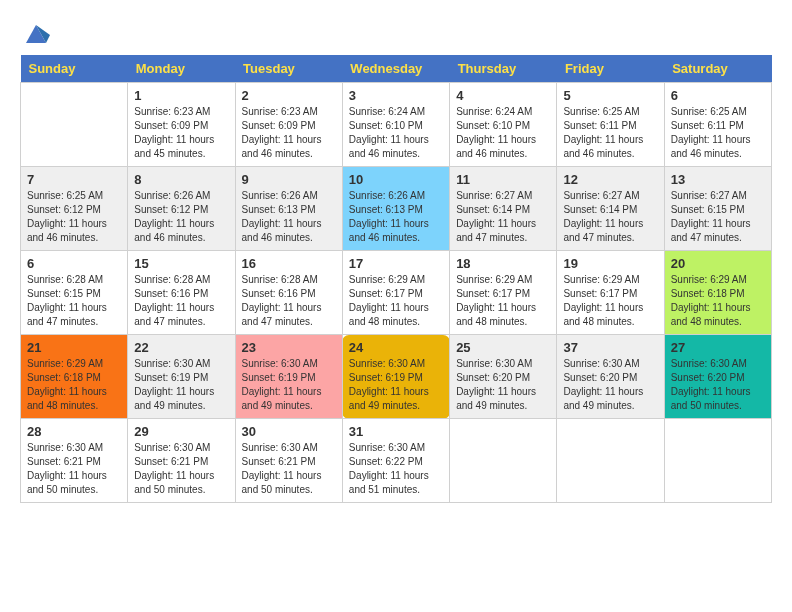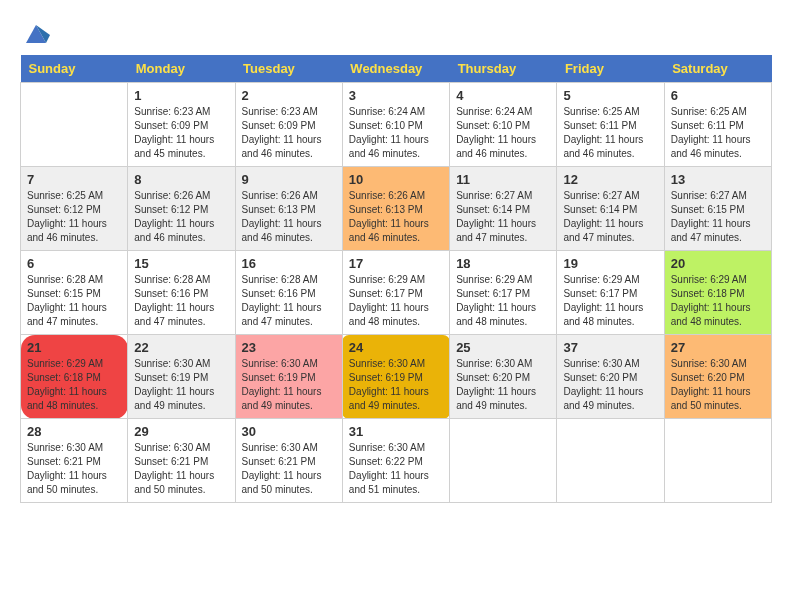--- a/index.html
+++ b/index.html
@@ -180,21 +180,21 @@
 Daylight: 11 hours
 and 46 minutes.</div>
         </td>
         <td style="background-color: rgb(239, 239, 239);">
           <div class="day-num">9</div>
           <div class="day-info" style="white-space: pre-line;">Sunrise: 6:26 AM
 Sunset: 6:13 PM
 Daylight: 11 hours
 and 46 minutes.</div>
         </td>
-        <td style="background-color: #fdba74;">
+        <td style="background-color: #7dd3fc;">
           <div class="day-num">10</div>
           <div class="day-info" style="white-space: pre-line;">Sunrise: 6:26 AM
 Sunset: 6:13 PM
 Daylight: 11 hours
 and 46 minutes.</div>
         </td>
         <td style="background-color: rgb(239, 239, 239);">
           <div class="day-num">11</div>
           <div class="day-info" style="white-space: pre-line;">Sunrise: 6:27 AM
 Sunset: 6:14 PM
@@ -261,21 +261,21 @@
         </td>
         <td style="background-color: #bef264;">
           <div class="day-num">20</div>
           <div class="day-info" style="white-space: pre-line;">Sunrise: 6:29 AM
 Sunset: 6:18 PM
 Daylight: 11 hours
 and 48 minutes.</div>
         </td>
       </tr>
       <tr>
-        <td style="background-color: #ef4444; border-radius: 14px;">
+        <td style="background-color: #f97316;">
           <div class="day-num">21</div>
           <div class="day-info" style="white-space: pre-line;">Sunrise: 6:29 AM
 Sunset: 6:18 PM
 Daylight: 11 hours
 and 48 minutes.</div>
         </td>
         <td style="background-color: rgb(239, 239, 239); margin-left: 8px;">
           <div class="day-num">22</div>
           <div class="day-info" style="white-space: pre-line;">Sunrise: 6:30 AM
 Sunset: 6:19 PM
@@ -303,21 +303,21 @@
 Daylight: 11 hours
 and 49 minutes.</div>
         </td>
         <td style="background-color: rgb(239, 239, 239);">
           <div class="day-num">37</div>
           <div class="day-info" style="white-space: pre-line;">Sunrise: 6:30 AM
 Sunset: 6:20 PM
 Daylight: 11 hours
 and 49 minutes.</div>
         </td>
-        <td style="background-color: #fdba74;">
+        <td style="background-color: #14b8a6;">
           <div class="day-num">27</div>
           <div class="day-info" style="white-space: pre-line;">Sunrise: 6:30 AM
 Sunset: 6:20 PM
 Daylight: 11 hours
 and 50 minutes.</div>
         </td>
       </tr>
       <tr>
         <td style="background-color: rgb(255, 255, 255);">
           <div class="day-num">28</div>

